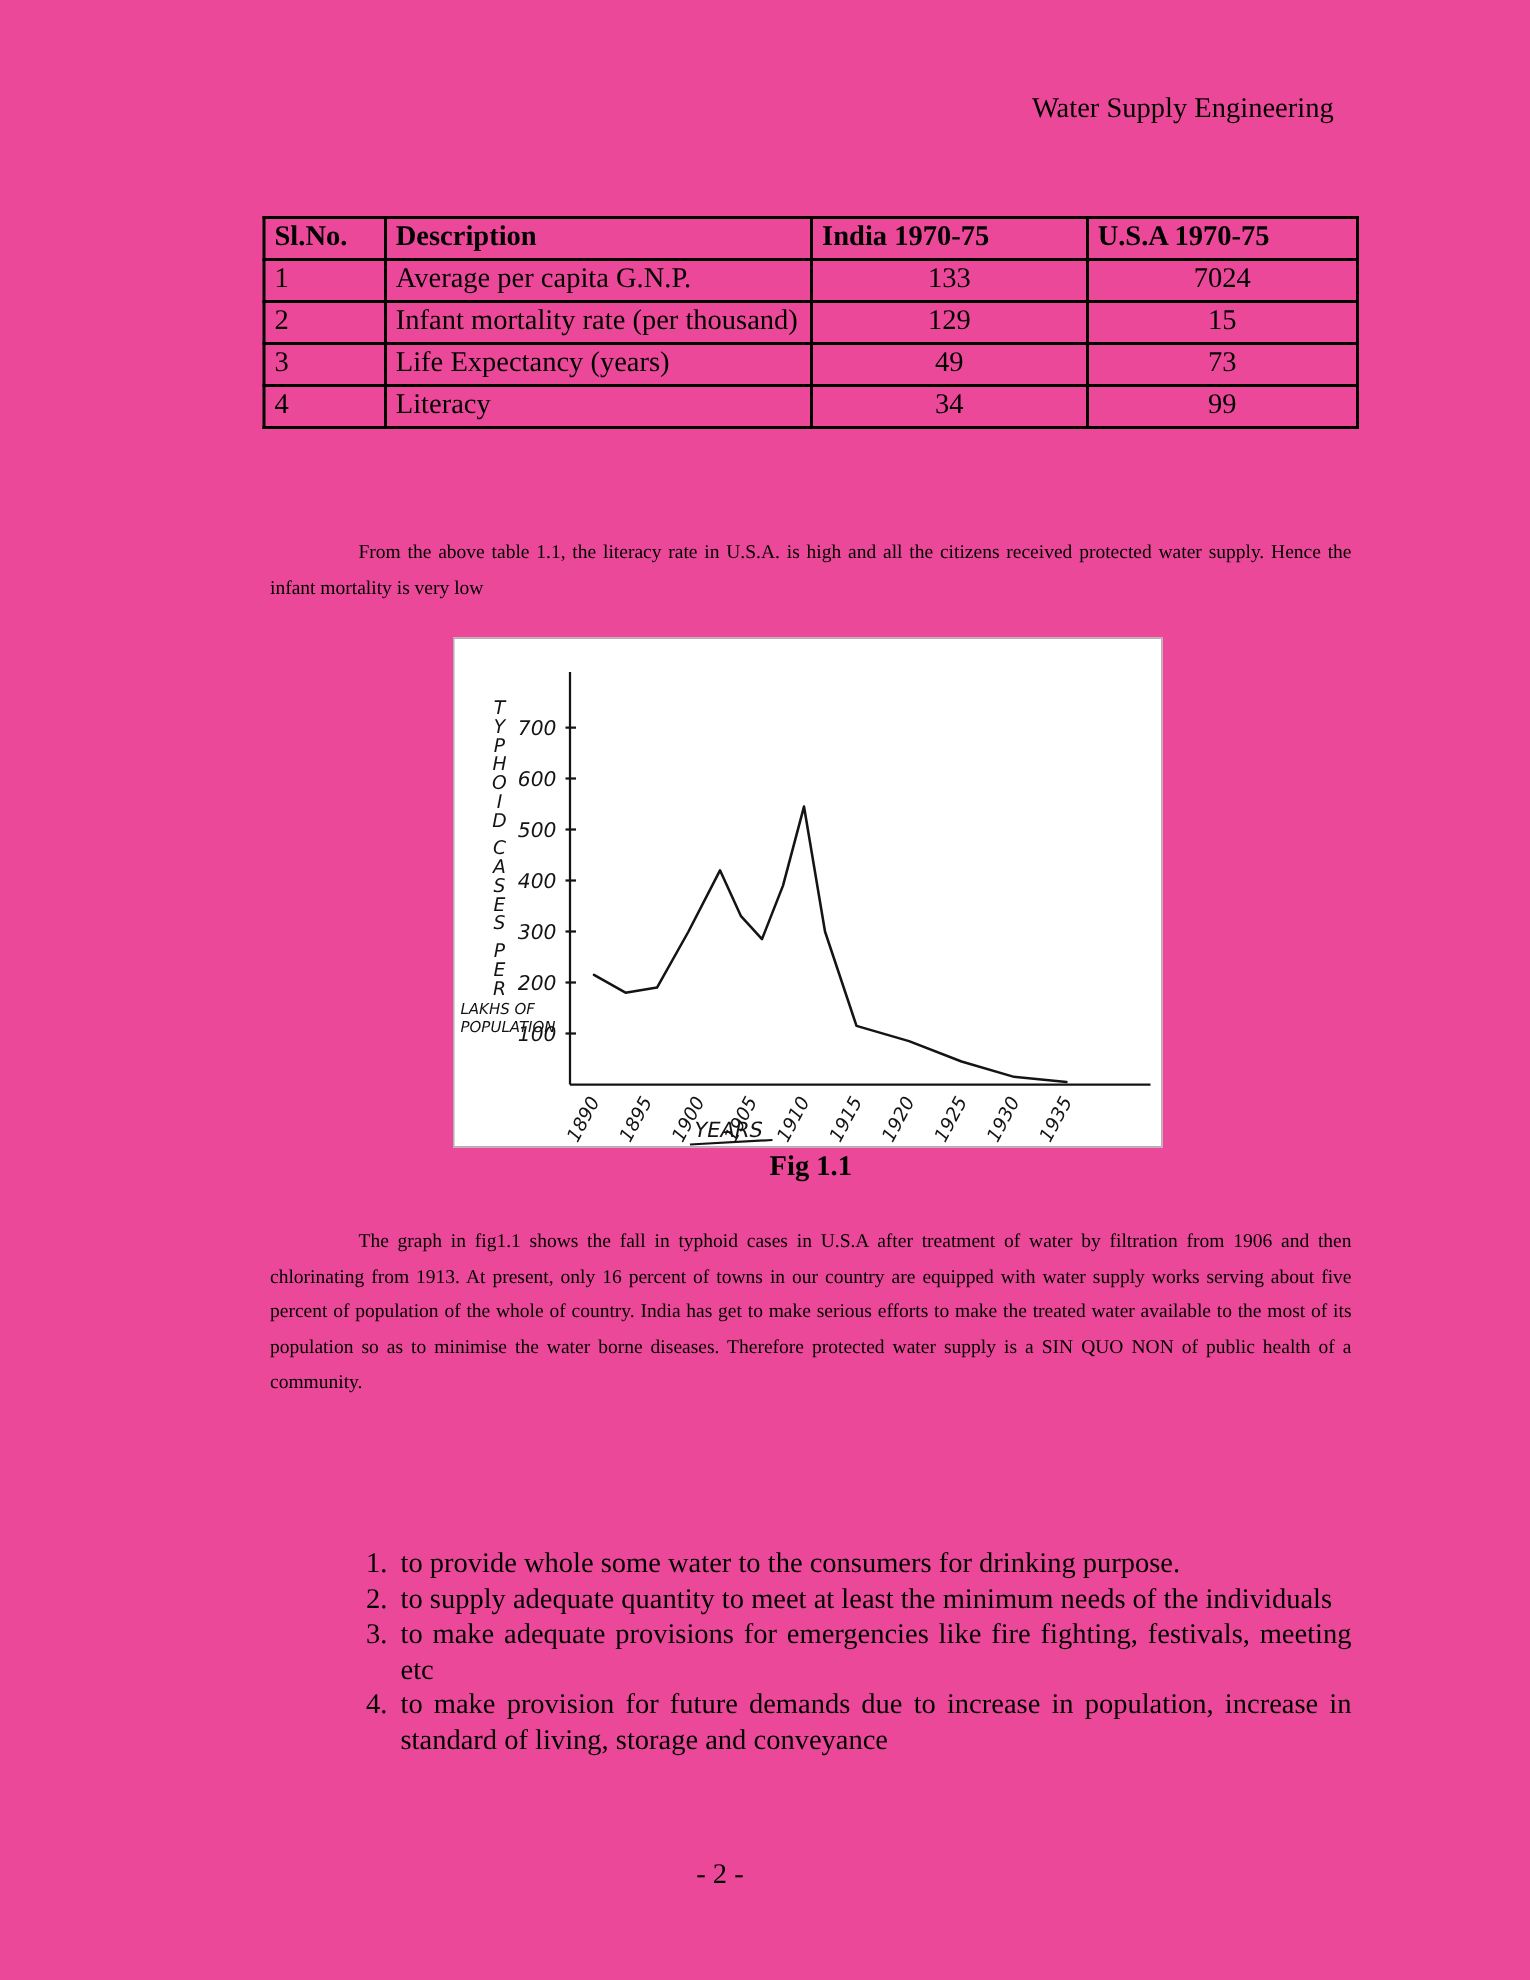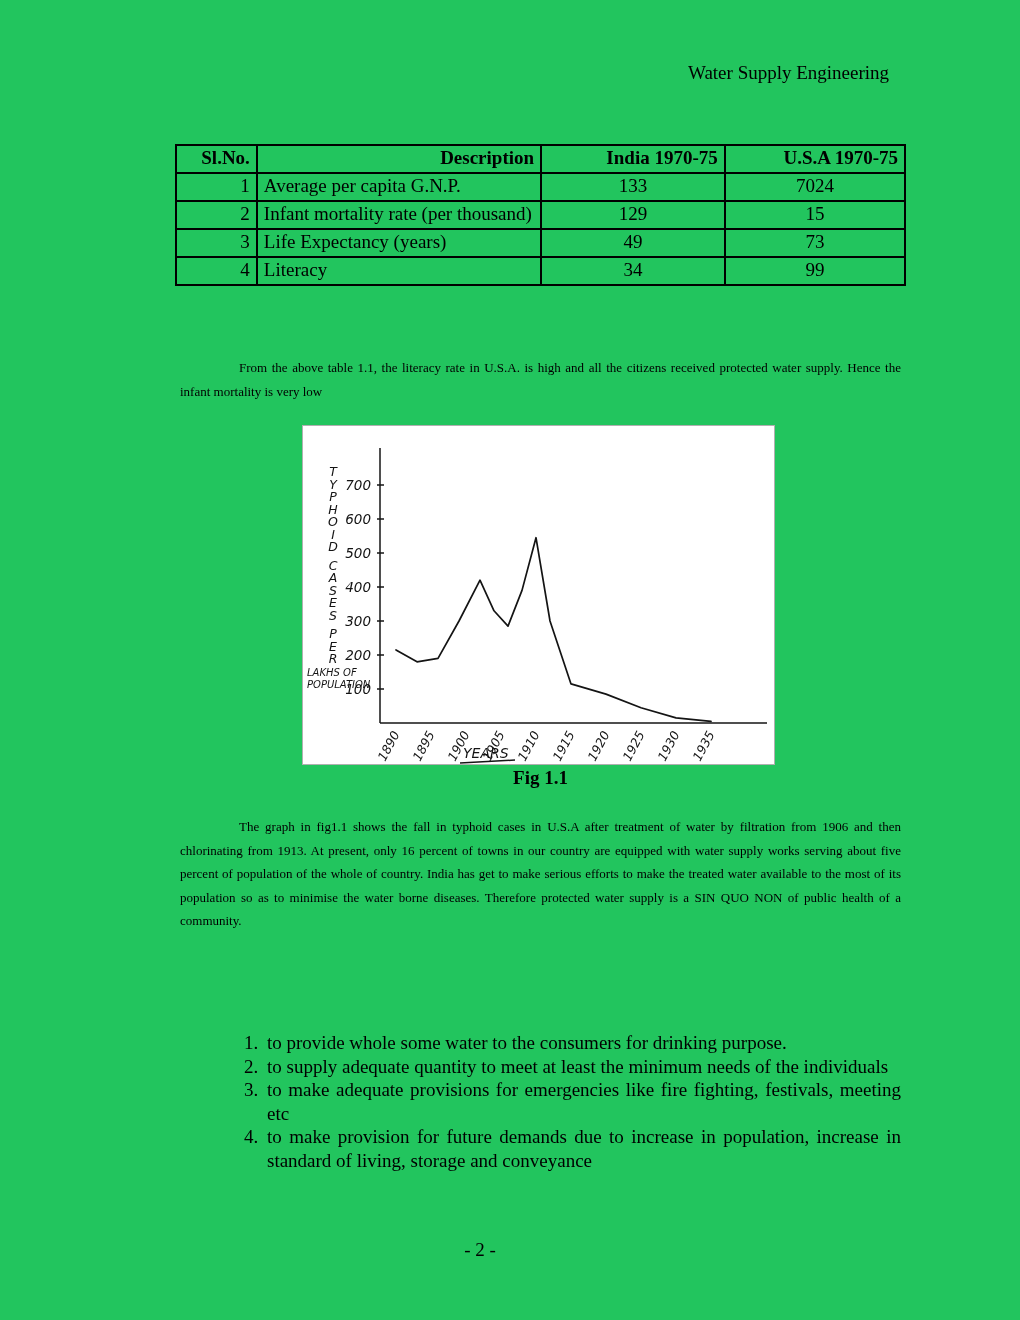--- a/index.html
+++ b/index.html
@@ -3,21 +3,21 @@
 <meta charset="utf-8">
 <title>Water Supply Engineering - Page 2</title>
 <style>
   * { margin: 0; padding: 0; box-sizing: border-box; }
   html, body { background: #ffffff; }
   body { font-family: "Liberation Serif", serif; color: #000; }
   .page {
     position: relative;
     width: 1020px;
     height: 1320px;
-    background: #22c55e;
+    background: #ec4899;
     overflow: hidden;
     margin: 0 auto;
   }
   .header-title {
     position: absolute;
     top: 62px;
     left: 688px;
     font-size: 19px;
   }
   table.doc-table {
@@ -26,21 +26,21 @@
     left: 175px;
     width: 731px;
     border-collapse: collapse;
     font-size: 19px;
     table-layout: fixed;
   }
   .doc-table th, .doc-table td {
     border: 2px solid #000;
     padding: 0 6px 3px 6px;
     vertical-align: top;
-    text-align: right;
+    text-align: left;
     font-weight: normal;
     line-height: 23px;
   }
   .doc-table thead th { font-weight: bold; }
   .c0 { width: 70px; }
   .c1 { width: 246px; }
   .c2 { width: 159px; }
   .c3 { width: 156px; }
   .doc-table td.desc { text-align: justify; }
   .doc-table td.num { text-align: center; }

